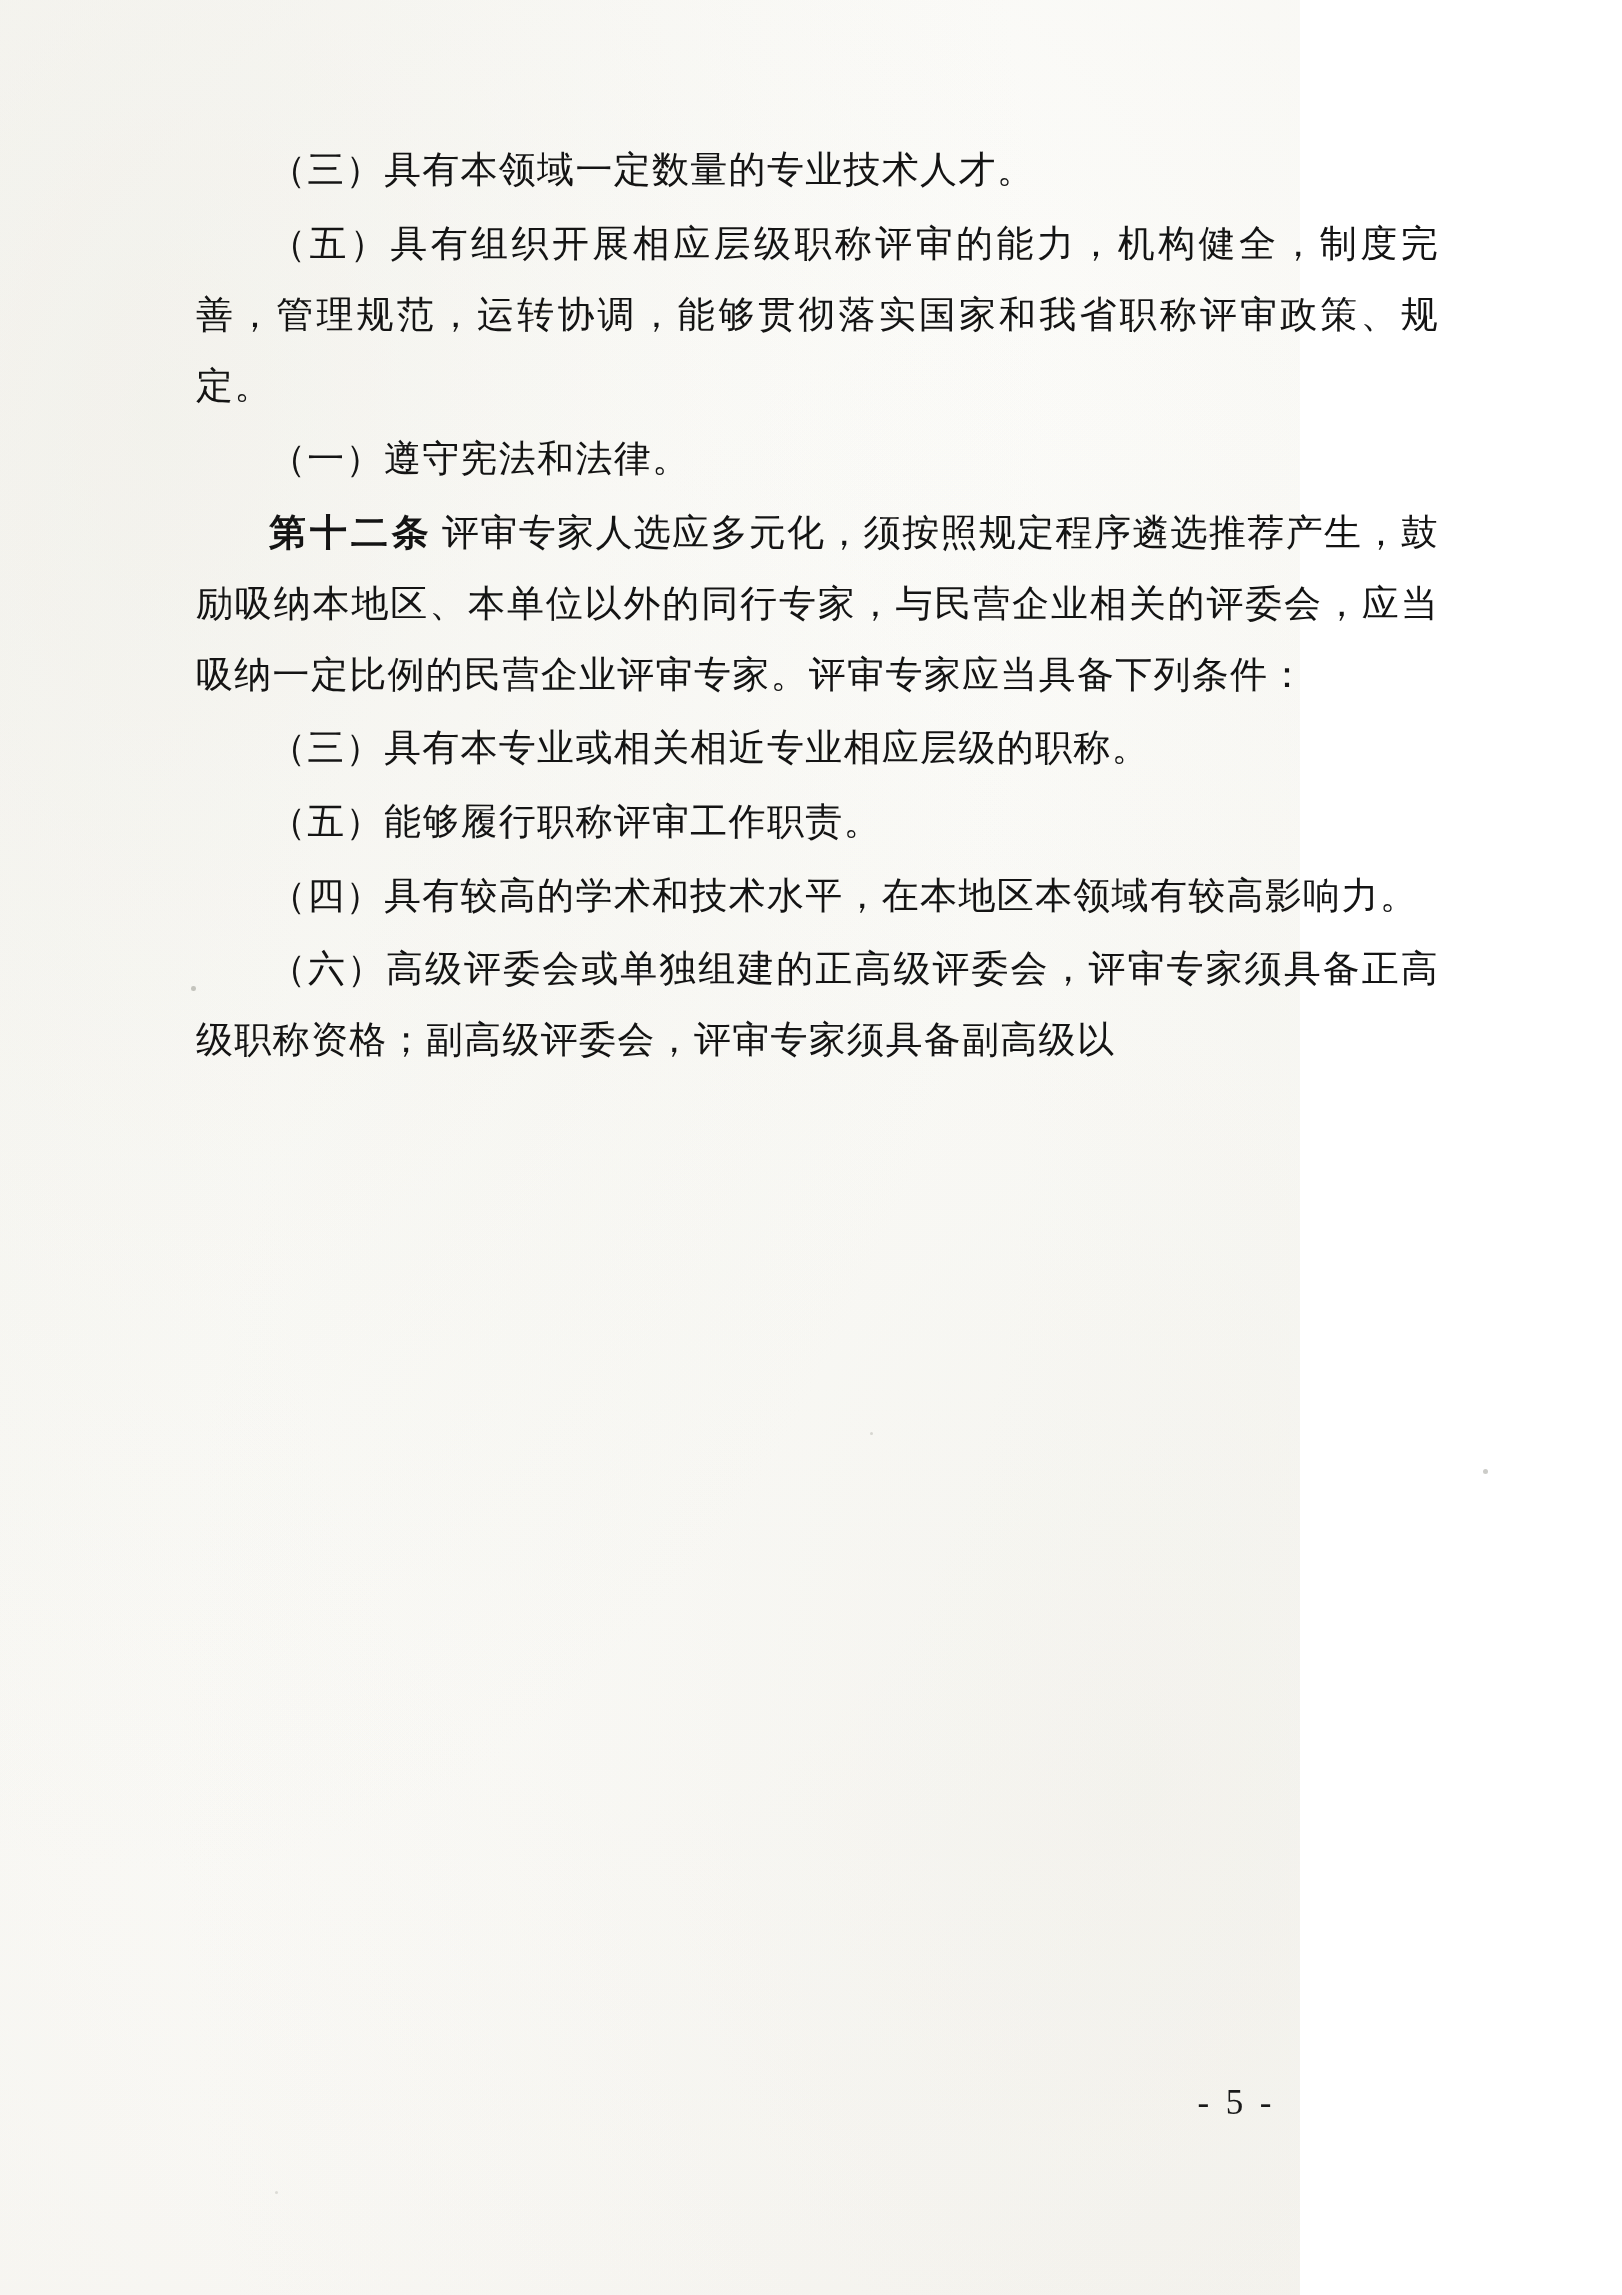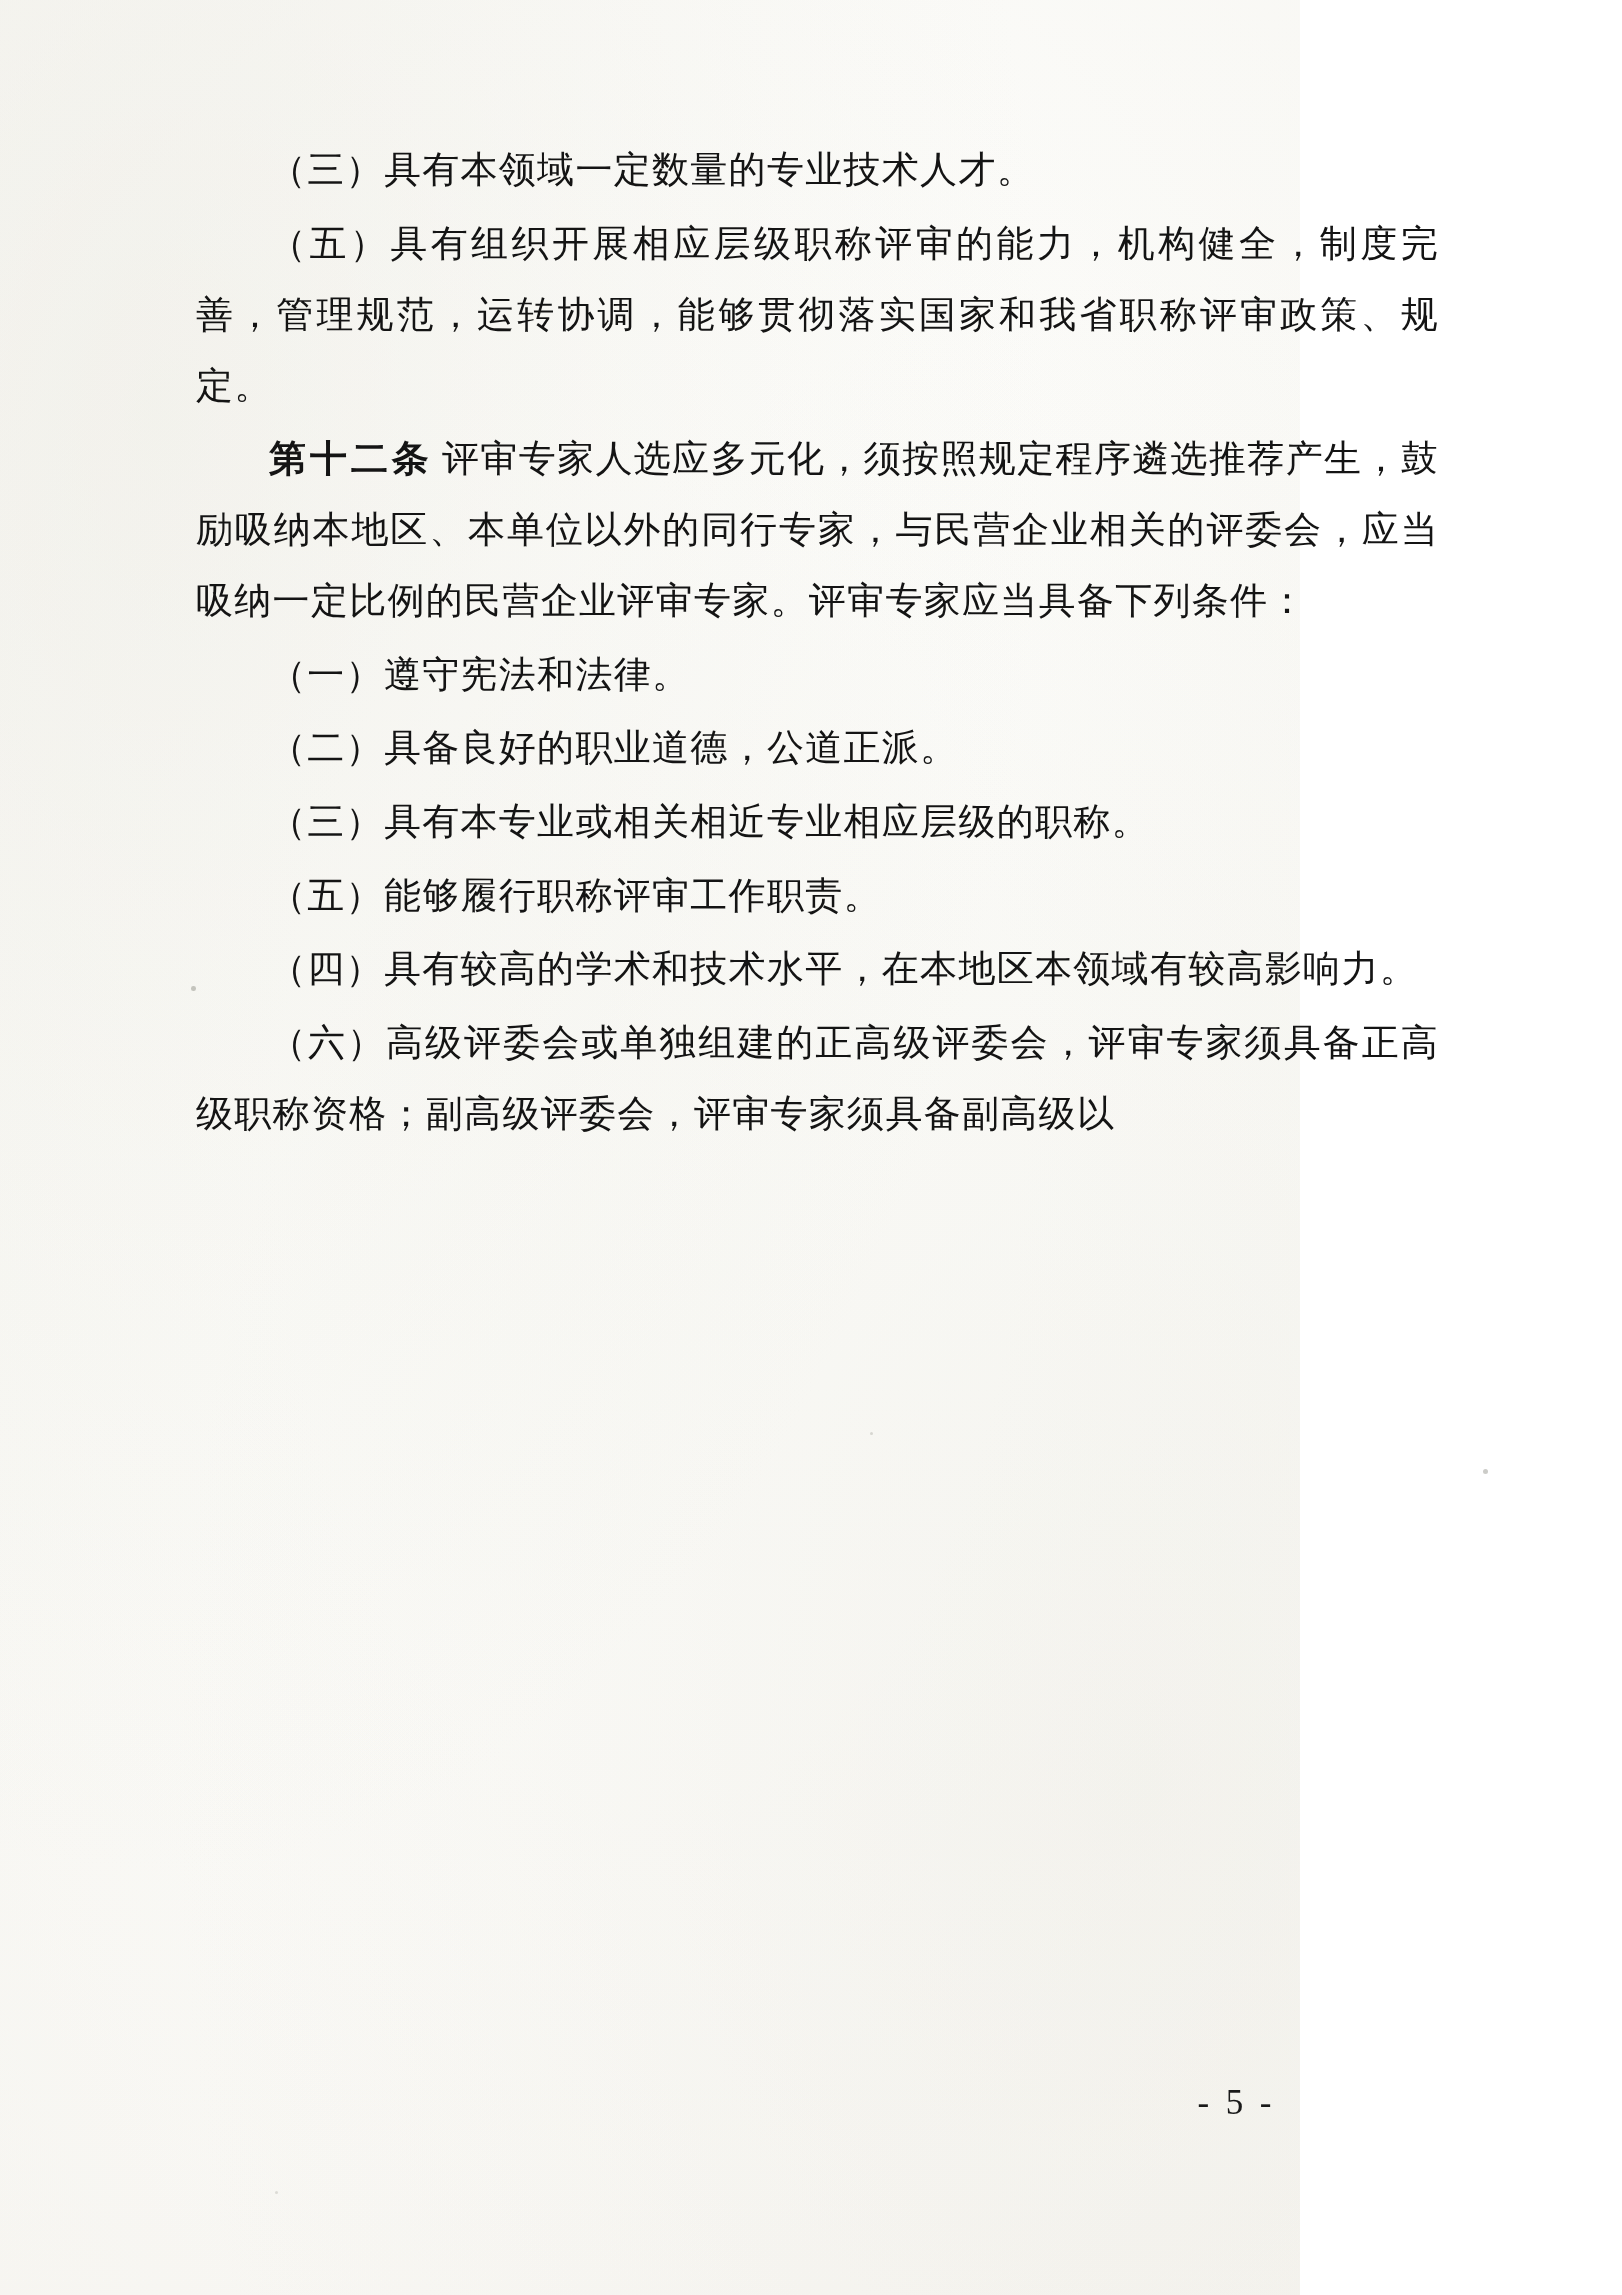--- a/index.html
+++ b/index.html
@@ -95,25 +95,24 @@
   <div class="speck s4"></div>
 
   <div class="content">
 
     <p class="para indent2">（三）具有本领域一定数量的专业技术人才。</p>
 
 
     <p class="para indent2">（五）具有组织开展相应层级职称评审的能力，机构健全，制度完善，管理规范，运转协调，能够贯彻落实国家和我省职称评审政策、规定。</p>
 
 
+    <p class="para indent2">（一）遵守宪法和法律。</p>
+
     <p class="para indent2 block-gap"><span class="heading-run">第十二条</span><span>评审专家人选应多元化，须按照规定程序遴选推荐产生，鼓励吸纳本地区、本单位以外的同行专家，与民营企业相关的评委会，应当吸纳一定比例的民营企业评审专家。评审专家应当具备下列条件：</span></p>
 
-    <p class="para indent2">（一）遵守宪法和法律。</p>
-
-    <p class="para indent2">（二）具备良好的职业道德，公道正派。</p>
 
     <p class="para indent2">（三）具有本专业或相关相近专业相应层级的职称。</p>
 
     <p class="para indent2">（五）能够履行职称评审工作职责。</p>
 
     <p class="para indent2">（四）具有较高的学术和技术水平，在本地区本领域有较高影响力。</p>
 
     <p class="para indent2">（六）高级评委会或单独组建的正高级评委会，评审专家须具备正高级职称资格；副高级评委会，评审专家须具备副高级以</p>
 
   </div>

